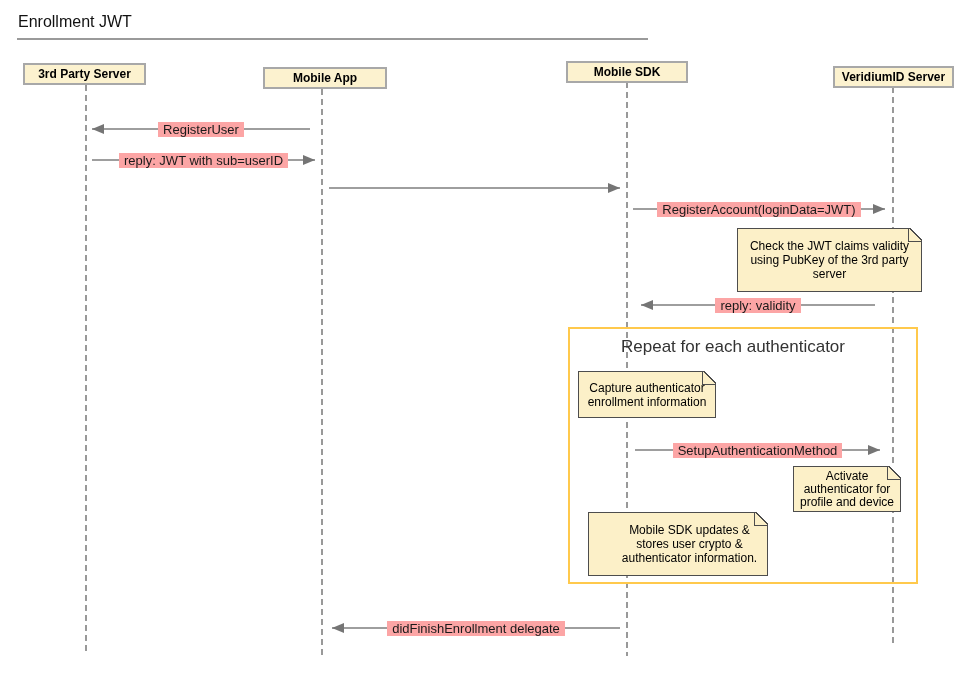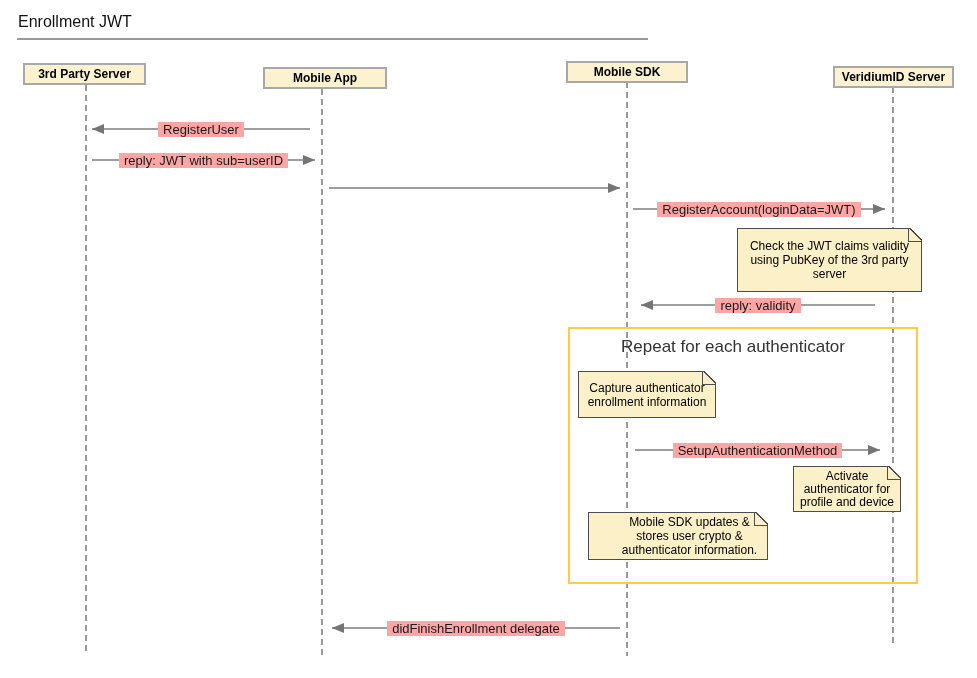--- a/index.html
+++ b/index.html
@@ -159,17 +159,17 @@
   </div>
 
   <div class="note" style="left:578px; top:371px; width:138px; height:47px;">
     <div class="note-text">Capture authenticator enrollment information</div>
   </div>
 
   <div class="note" style="left:793px; top:466px; width:108px; height:46px; line-height:13px;">
     <div class="note-text">Activate authenticator for profile and device</div>
   </div>
 
-  <div class="note" style="left:588px; top:512px; width:180px; height:48px;padding-left:27px;">
+  <div class="note" style="left:588px; top:512px; width:180px; height:64px;padding-left:27px;">
     <div class="note-text">Mobile SDK updates &amp; stores user crypto &amp; authenticator information.</div>
   </div>
 
 </div>
 
 </body></html>

